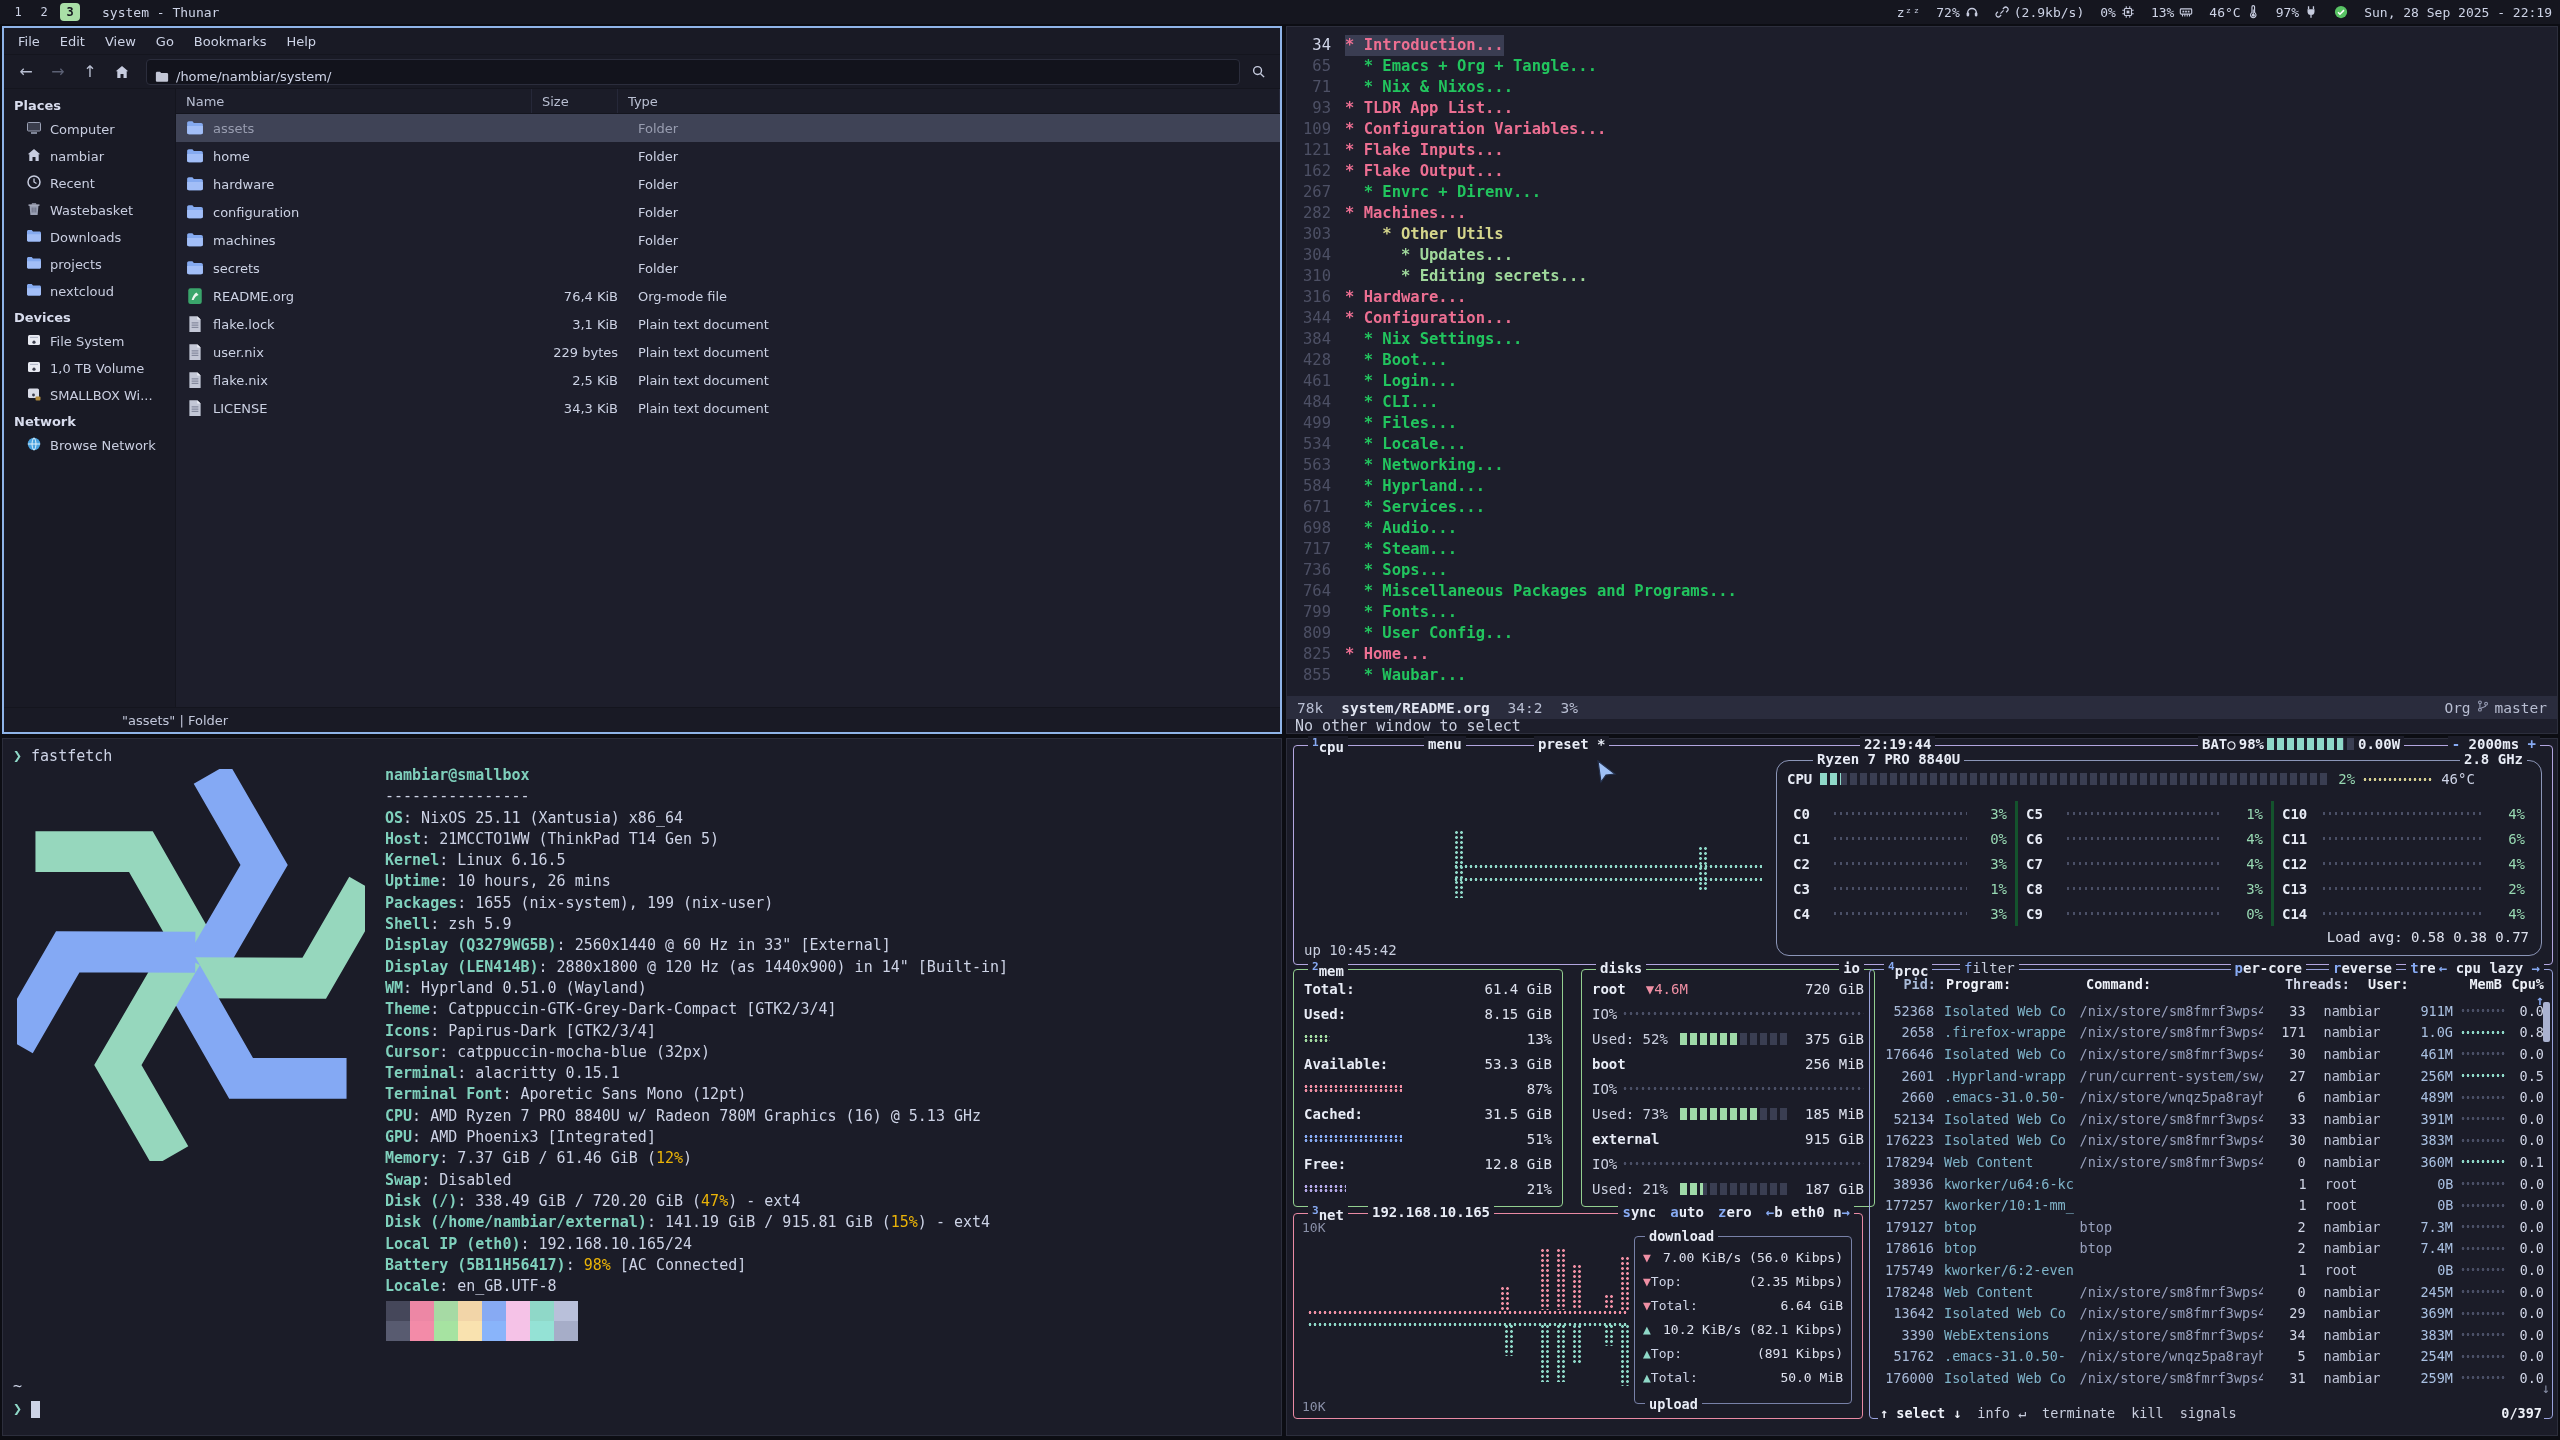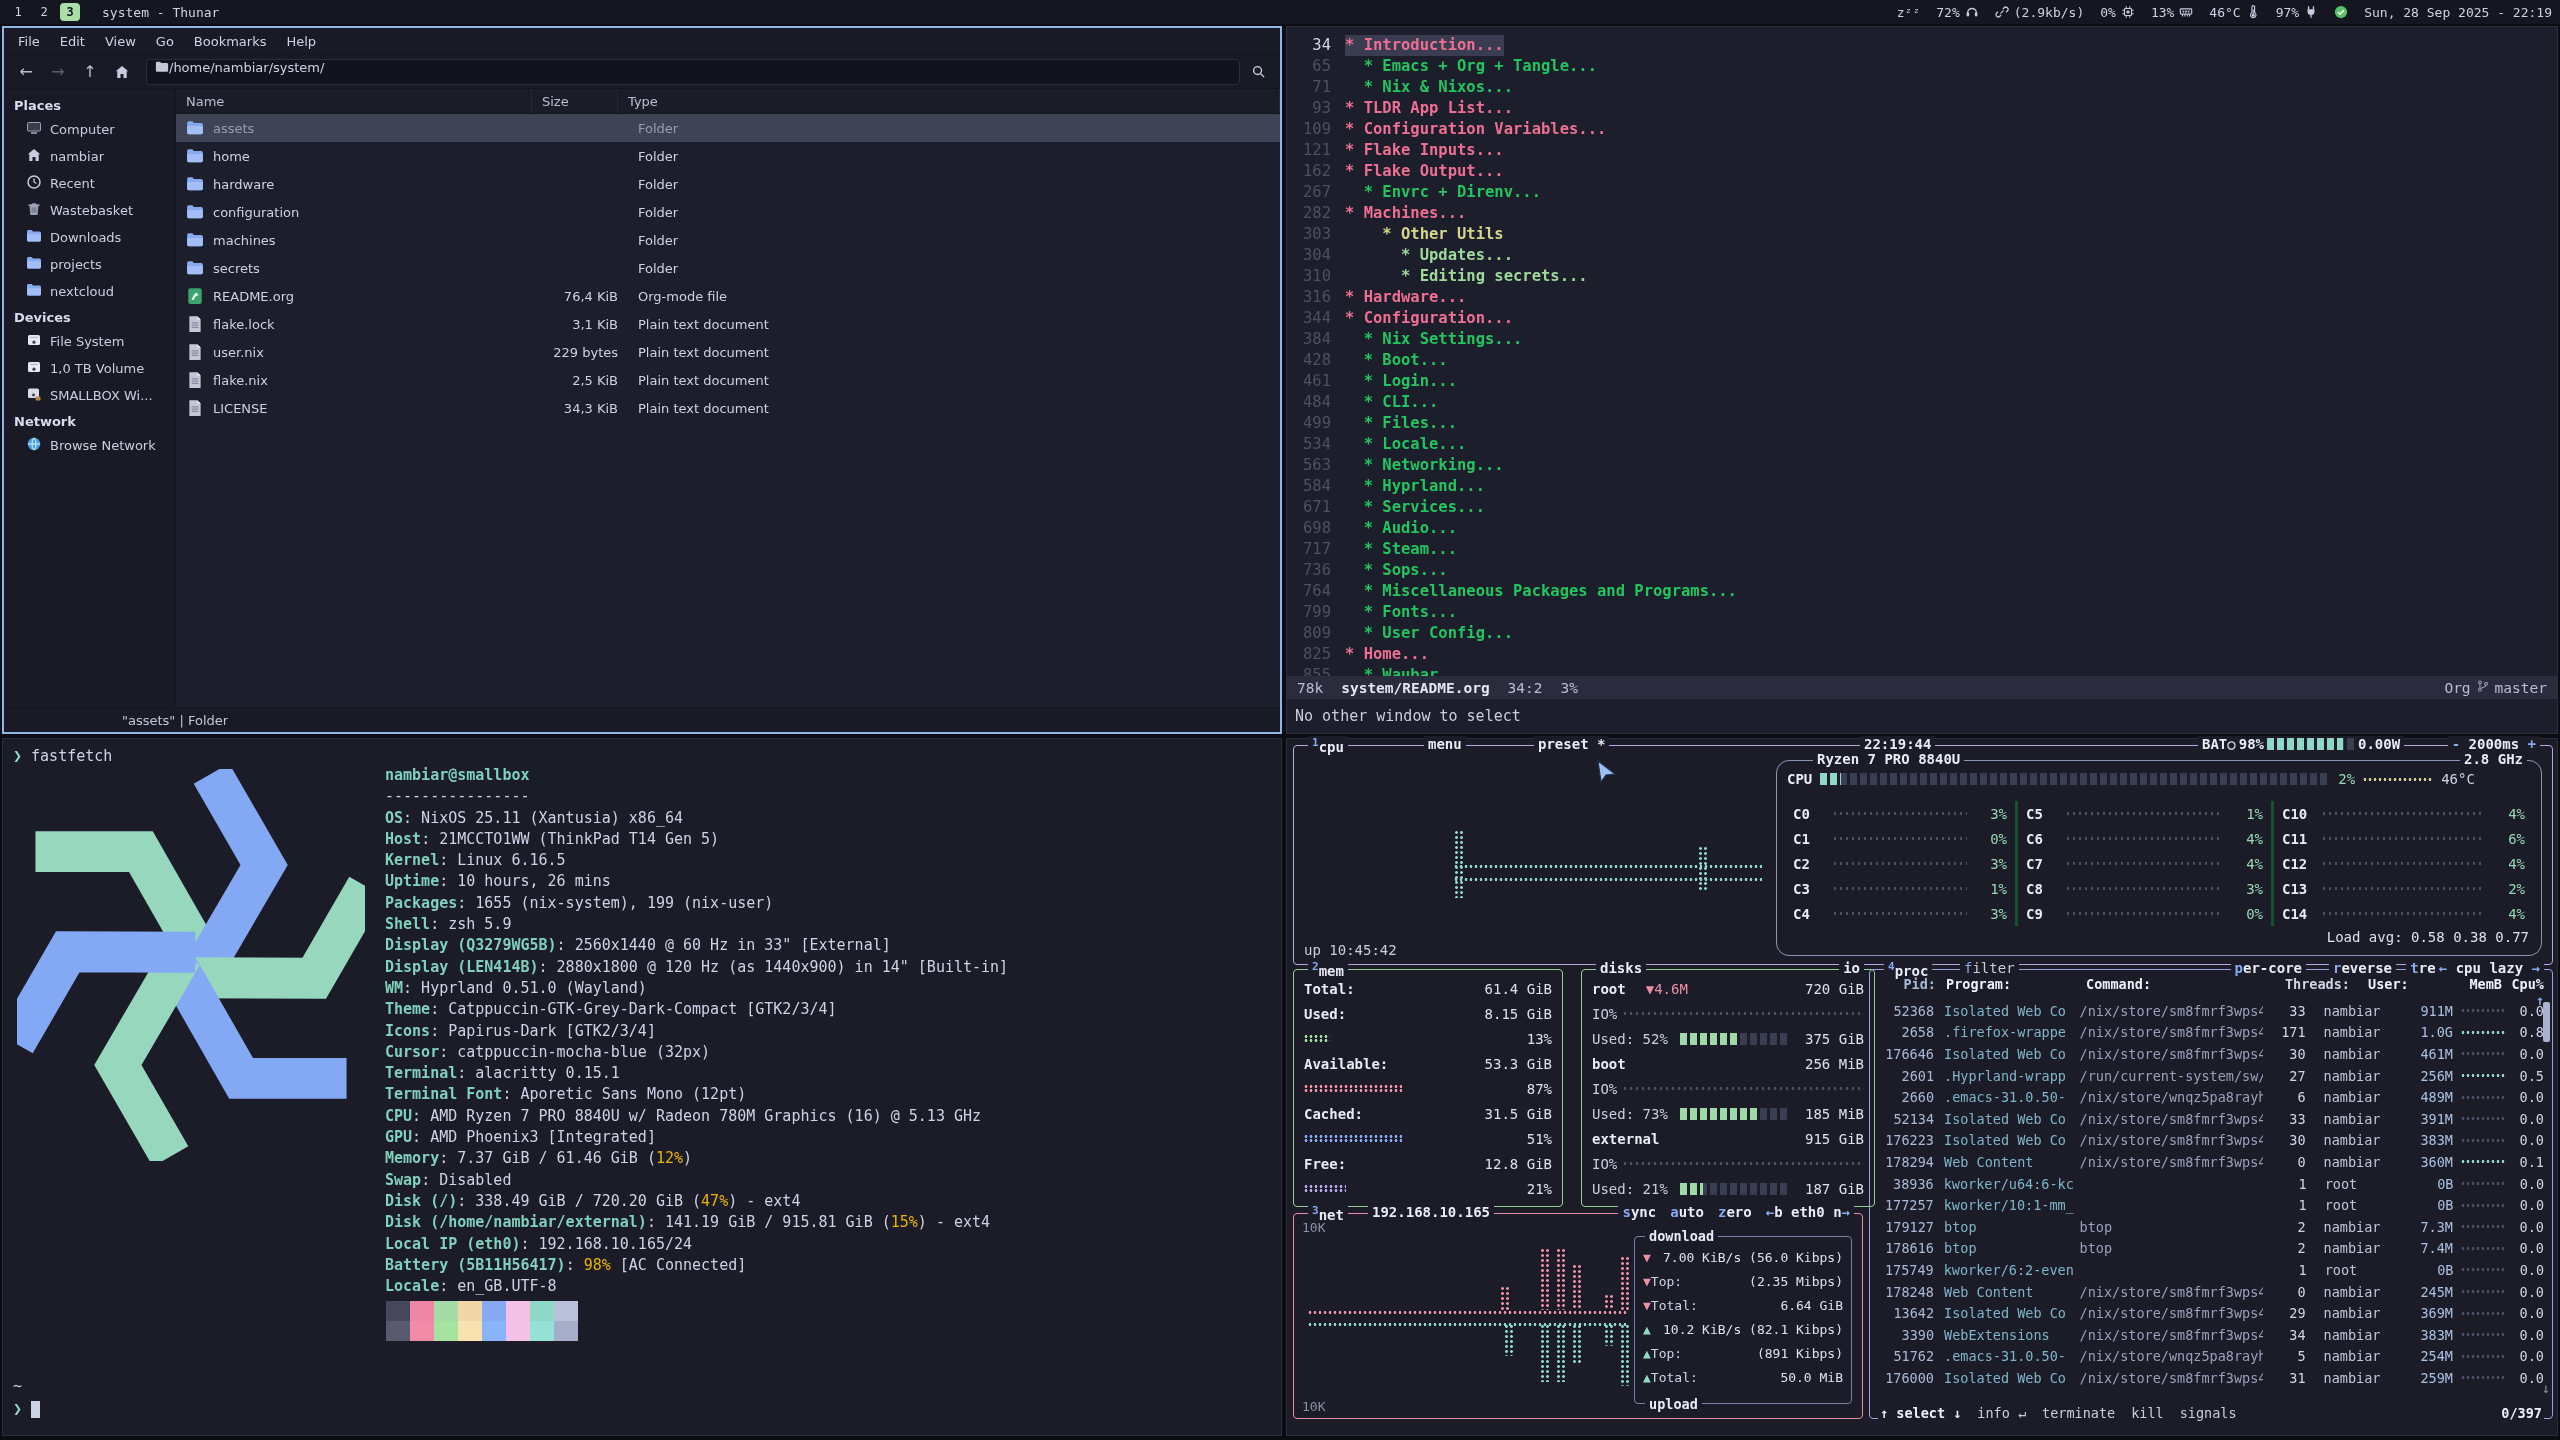--- a/index.html
+++ b/index.html
@@ -28,21 +28,21 @@
   .window{position:absolute;background:var(--win);border:1px solid var(--border-in)}
   .window.active{border:2px solid var(--border-act)}
 
   
   .thunar{left:2px;top:26px;width:1280px;height:708px;font-size:13px;color:var(--txt);display:flex;flex-direction:column}
   .menubar{height:27px;display:flex;align-items:center;gap:4px;padding:0 6px;background:#191a25;border-bottom:1px solid #14151e}
   .menubar .menu{padding:3px 8px;border-radius:3px}
   .toolbar{height:34px;display:flex;align-items:center;gap:4px;padding:0 8px;background:#191a25;border-bottom:1px solid #14151e}
   .navbtn{width:28px;height:26px;display:flex;align-items:center;justify-content:center;color:#b9bfd2;font-size:16px;border-radius:4px}
   .navbtn.dis{color:#5b6074}
-  .pathbar{flex:1;height:26px;margin-left:6px;background:#12131c;border:1px solid #2b2d3c;border-radius:4px;display:flex;align-items:flex-start;padding:0 8px;}
+  .pathbar{flex:1;height:26px;margin-left:6px;background:#12131c;border:1px solid #2b2d3c;border-radius:4px;display:flex;align-items:flex-end;padding:0 8px;gap:7px}
   .pathbar svg{width:14px;height:14px}
   .searchbtn{width:28px;height:26px;display:flex;align-items:center;justify-content:center;border-radius:4px}
   .thunar-body{flex:1;display:flex;min-height:0}
   .sidebar{width:172px;background:#191a25;border-right:1px solid #14151e;padding-top:4px;overflow:hidden}
   .side-sec{font-weight:bold;color:#d8dced;padding:5px 10px 3px}
   .side-item{display:flex;align-items:center;gap:8px;padding:4px 6px 4px 22px;color:#c9cee0}
   .side-item svg{width:16px;height:16px;flex:0 0 16px}
   .filearea{flex:1;display:flex;flex-direction:column;min-width:0}
   .fl-head{display:flex;height:25px;align-items:center;border-bottom:1px solid #14151e;color:#b9bfd2;background:#1b1c28}
   .fl-head .c{padding:0 10px;height:100%;display:flex;align-items:center;border-right:1px solid #262839}
@@ -69,21 +69,21 @@
   .hstar{font-weight:bold}
   .lv1{color:#ed6f92;font-weight:bold}
   .lv2{color:#22c55e;font-weight:bold}
   .lv3{color:#d5d68c;font-weight:bold}
   .lv4{color:#9fd89b;font-weight:bold}
   .eline.cur .lnum{color:#d2d7ea}
   .eline.cur .etext{background:#3a3d52}
   .modeline{height:23px;background:#2a2c3d;display:flex;align-items:center;padding:0 10px;color:#b8bed2;font-size:14.5px;gap:18px}
   .modeline .buf{color:#e2e6f2;font-weight:bold}
   .modeline .right{margin-left:auto;display:flex;align-items:center;gap:5px}
-  .echo{height:34px;display:flex;align-items:center;padding:0 8px;color:#c9cede;font-size:15px}
+  .echo{height:14px;display:flex;align-items:center;padding:0 8px;color:#c9cede;font-size:15px}
 
   
   .term{left:2px;top:738px;width:1280px;height:698px;background:#1b1c28;font-family:"DejaVu Sans Mono",monospace;font-size:15px;color:#cdd3e6}
   .tline{position:absolute;white-space:pre}
   .prompt{color:#8fd8c8;font-weight:bold}
   .fflogo{position:absolute;left:14px;top:30px}
   .ffinfo{position:absolute;left:382px;top:26px}
   .ffinfo .l{height:21.3px;line-height:21.3px;white-space:pre}
   .ffkey{color:#7fd0bc;font-weight:bold}
   .ffhead{color:#7fd0bc;font-weight:bold}

